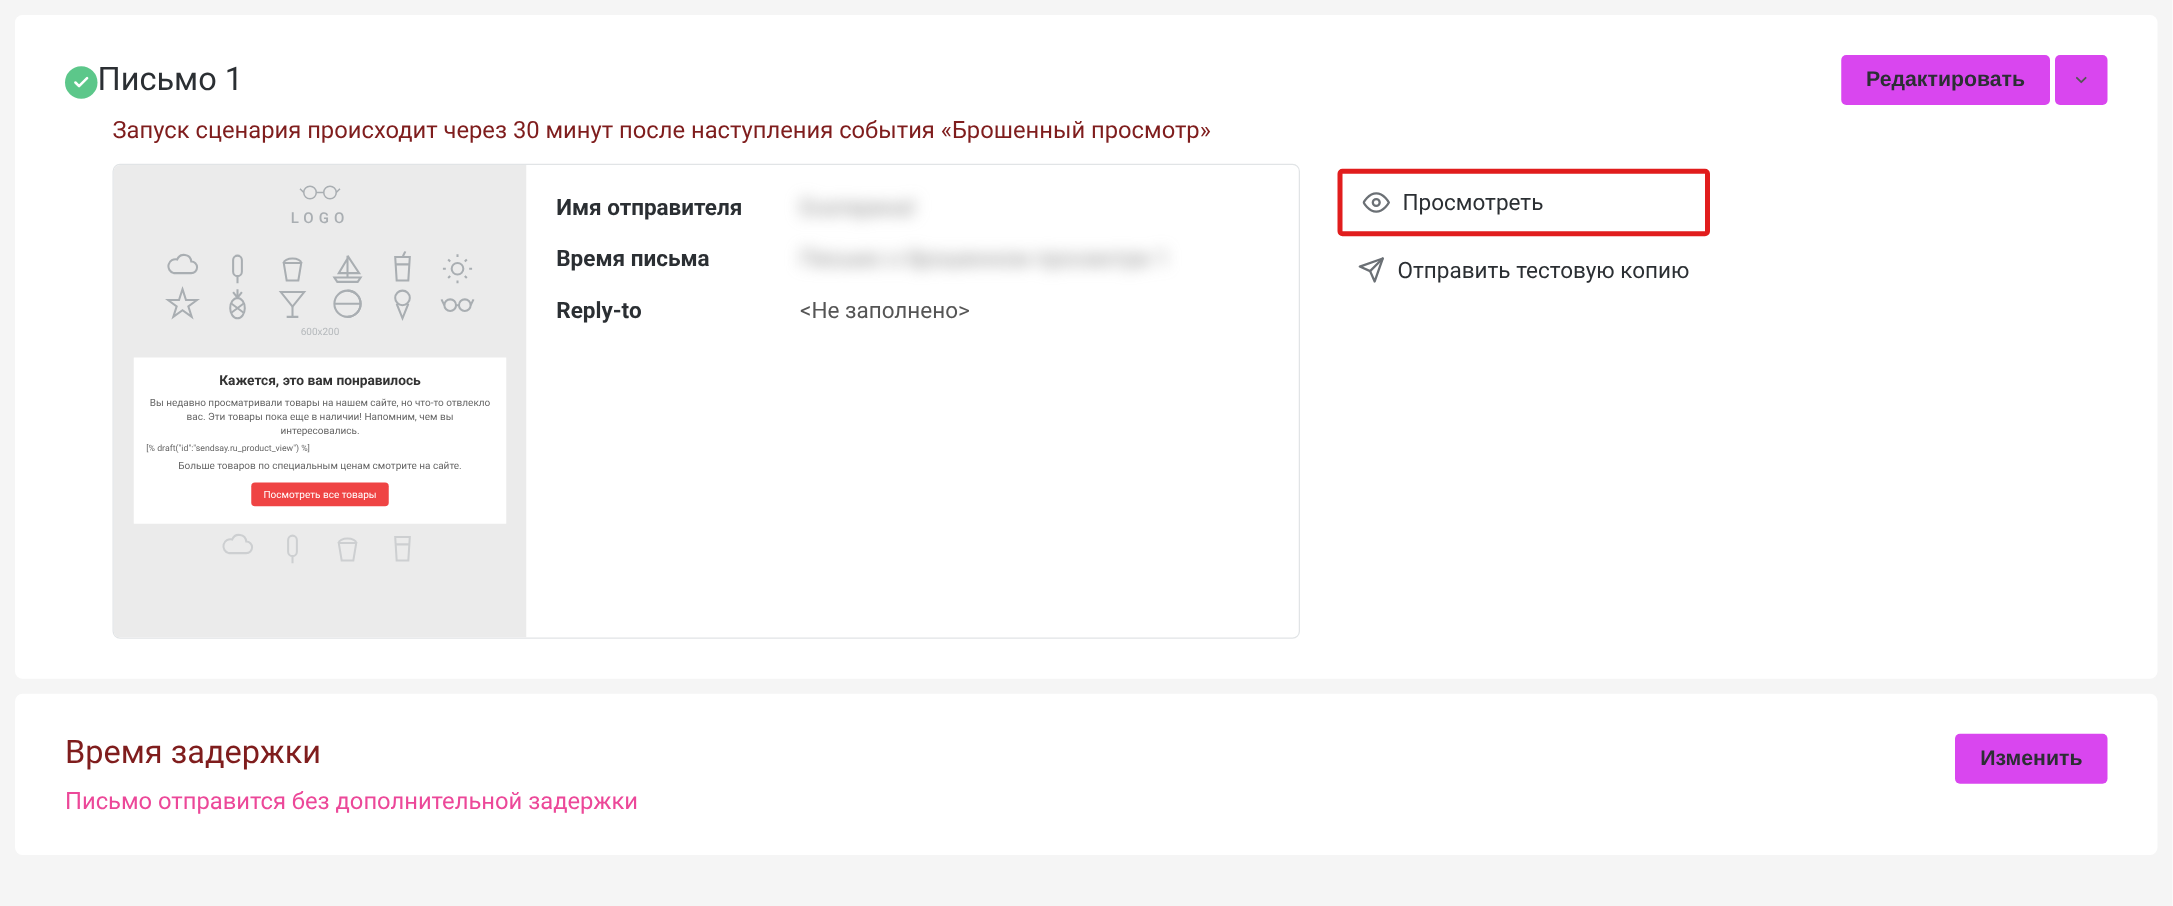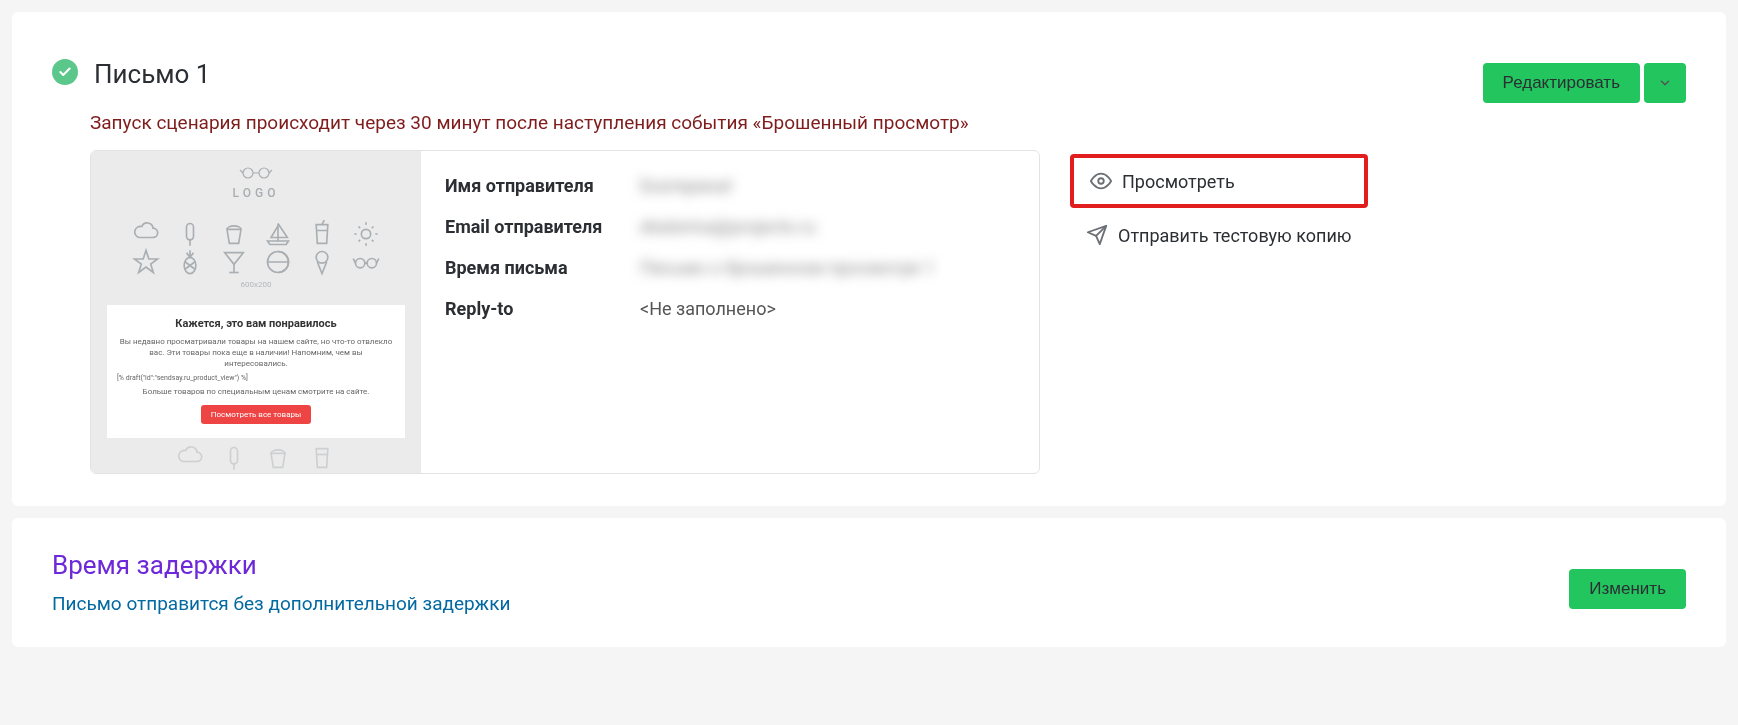--- a/index.html
+++ b/index.html
@@ -16,50 +16,49 @@
     }
     
     .header-row {
       display: flex;
       align-items: center;
       justify-content: space-between;
       margin-bottom: 8px;
     }
     .header-left {
       display: flex;
-      align-items: flex-start;
-      gap: 16px;
+      align-items: flex-end;
+      gap: 0;
     }
     .check-circle {
       width: 26px; height: 26px;
       background: #5cc78a;
       border-radius: 50%;
       display: flex; align-items: center; justify-content: center;
       flex-shrink: 0;
     }
     .check-circle svg { width: 14px; height: 14px; }
     .title {
       font-size: 26px;
       font-weight: 400;
       color: #2b2f33;
     }
     .header-right {
       display: flex;
       gap: 4px;
     }
     .btn {
-      background: #22c55e;
+      background: #d946ef;
       border: none;
       border-radius: 4px;
       padding: 10px 20px;
       font-size: 17px;
-      font-weight: 400;
+      font-weight: 700;
       color: #2b2f33;
       cursor: pointer;
-      margin-top: 19px;
     }
     .btn-caret {
       padding: 10px 14px;
       display: flex;
       align-items: center;
       justify-content: center;
     }
     .btn-caret svg { width: 14px; height: 14px; }
     .subtitle {
       font-size: 19px;
@@ -74,21 +73,21 @@
       margin-left: 38px;
       align-items: flex-start;
     }
     .preview-box {
       display: flex;
       border: 1px solid #e1e4e6;
       border-radius: 6px;
       overflow: hidden;
       flex: 1;
       max-width: 950px;
-      height: 324px;
+      height: 380px;
     }
     .thumb {
       width: 330px;
       background: #ebebeb;
       display: flex;
       flex-direction: column;
       overflow: hidden;
     }
     .thumb-top {
       padding: 14px 0 10px;
@@ -190,26 +189,26 @@
     }
     
     .delay-header {
       display: flex;
       justify-content: space-between;
       align-items: flex-start;
     }
     .delay-title {
       font-size: 26px;
       font-weight: 400;
-      color: #6d28d9;
+      color: #7f1d1d;
       margin-bottom: 12px;
     }
     .delay-text {
       font-size: 19px;
-      color: #0369a1;
+      color: #ec4899;
     }
   </style>
 </head>
 <body>
 
 <div class="card">
   <div class="header-row">
     <div class="header-left">
       <span class="check-circle">
         <svg viewBox="0 0 24 24" fill="none" stroke="#fff" stroke-width="3.5" stroke-linecap="round" stroke-linejoin="round">
@@ -326,24 +325,20 @@
             </svg>
         </div>
       </div>
 
       <div class="info">
         <div class="info-row">
           <span class="info-label">Имя отправителя</span>
           <span class="info-value blurred">Екатерина!</span>
         </div>
         <div class="info-row">
-          <span class="info-label">Email отправителя</span>
-          <span class="info-value blurred">ekaterina@projects.ru</span>
-        </div>
-        <div class="info-row">
           <span class="info-label">Время письма</span>
           <span class="info-value blurred">Письмо о брошенном просмотре 1</span>
         </div>
         <div class="info-row">
           <span class="info-label">Reply-to</span>
           <span class="info-value">&lt;Не заполнено&gt;</span>
         </div>
       </div>
     </div>
 

